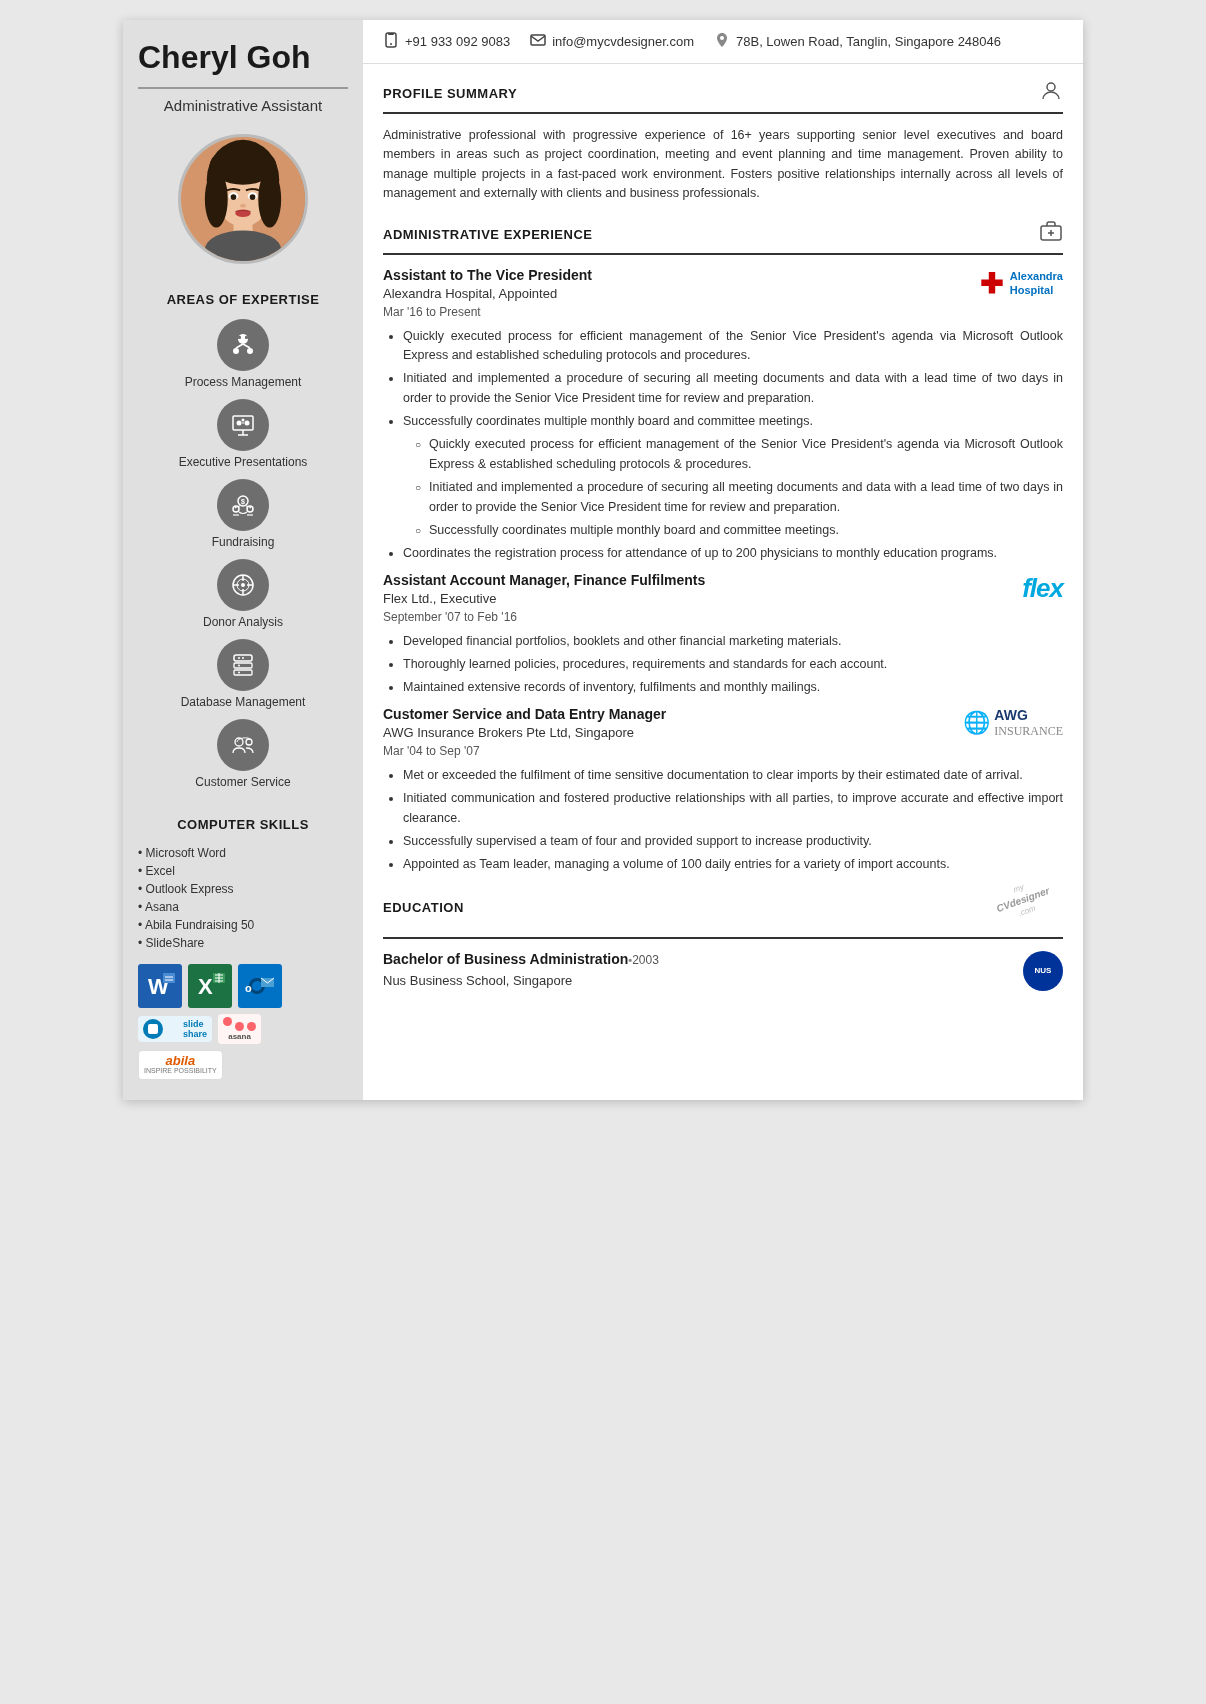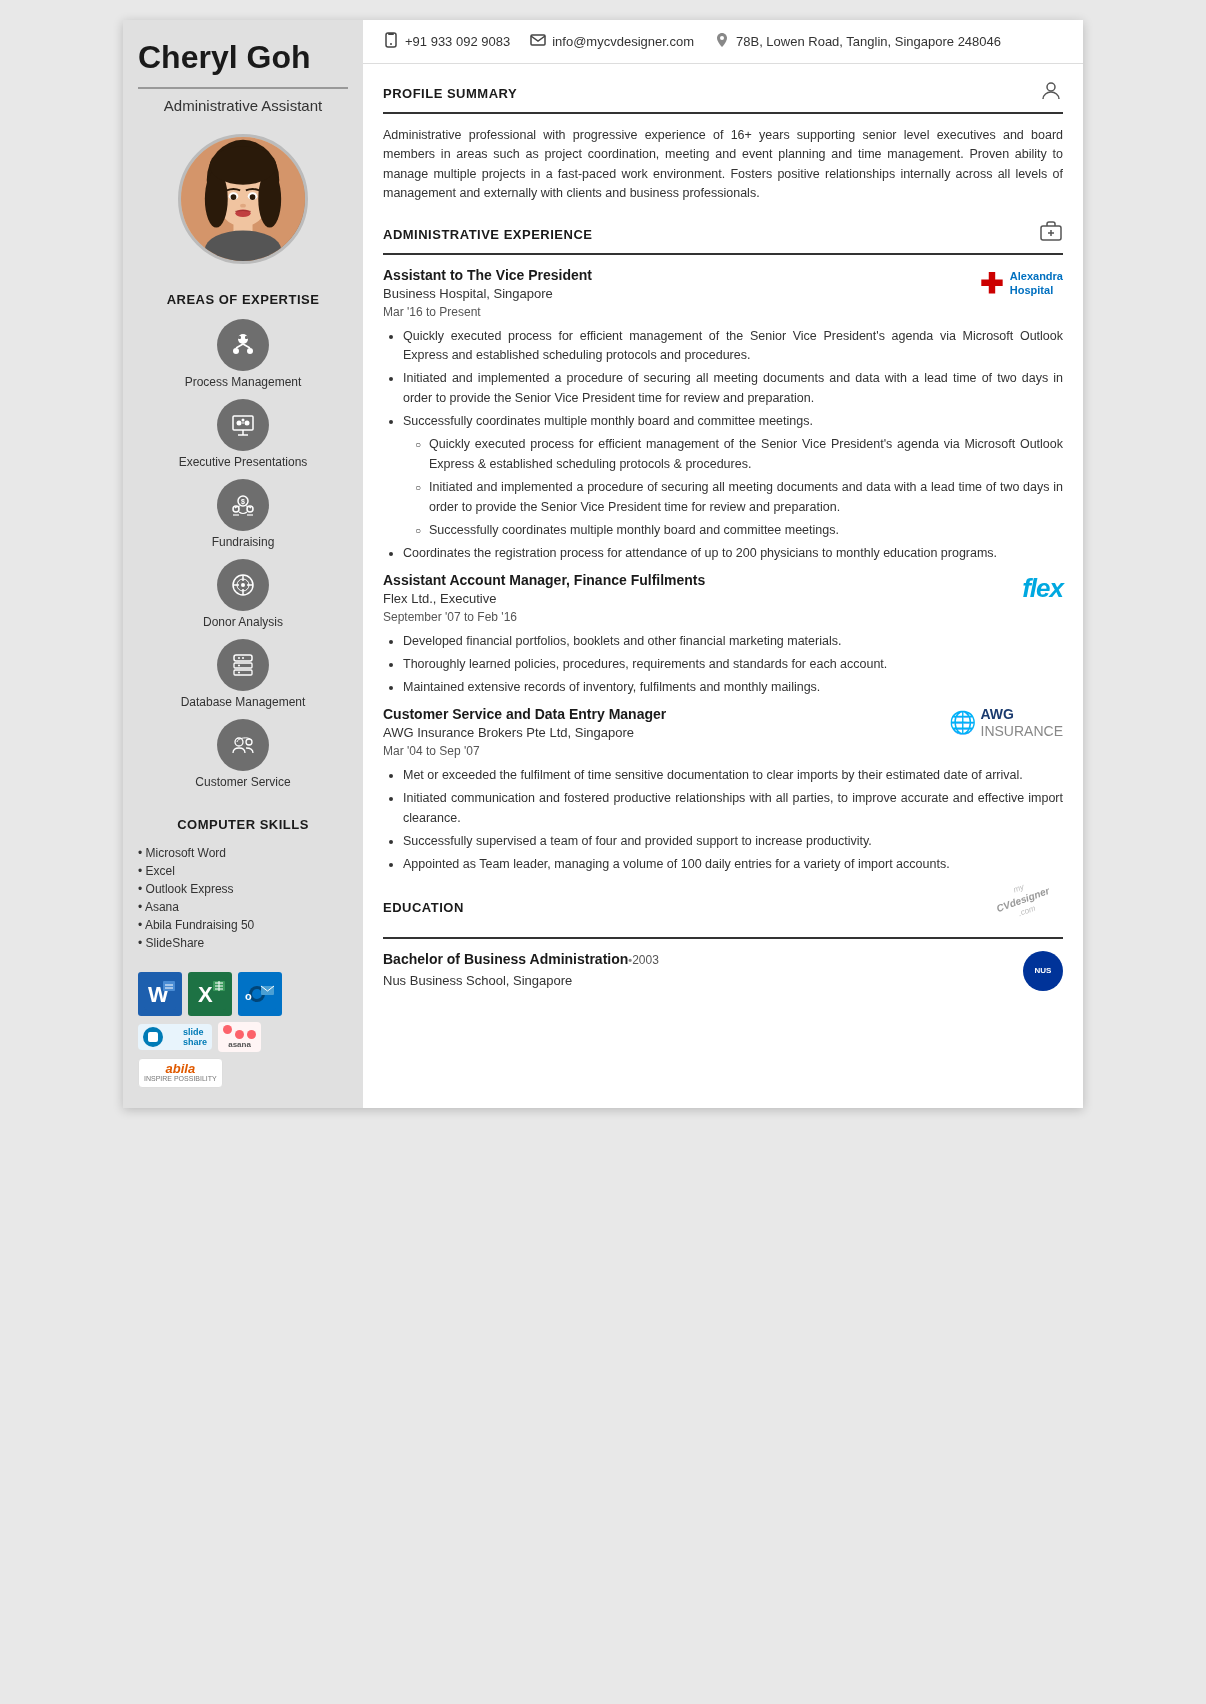--- a/index.html
+++ b/index.html
@@ -94,21 +94,21 @@
       color: #333;
       text-align: center;
     }
     .computer-skills-section {
       width: 100%;
       margin-top: 10px;
     }
     .skill-list {
       list-style: none;
       padding: 0;
-      margin-bottom: 20px;
+      margin-bottom: 12px;
     }
     .skill-list li {
       font-size: 12px;
       color: #333;
       padding: 2px 0;
     }
     .skill-list li::before {
       content: "• ";
     }
     
@@ -561,21 +561,21 @@
             <path d="M8 6 V4 C8 3 9 2 10 2 H14 C15 2 16 3 16 4 V6"></path>
             <line x1="12" y1="10" x2="12" y2="16"></line>
             <line x1="9" y1="13" x2="15" y2="13"></line>
           </svg>
         </span>
       </div>
 
       <div class="job-meta-row">
         <div>
           <div class="job-title">Assistant to The Vice President</div>
-          <div class="job-company">Business Hospital, Singapore</div>
+          <div class="job-company">Alexandra Hospital, Appointed</div>
         </div>
         <div class="company-logo-alex">
           <span style="color:#c00;font-size:28px;">✚</span>
           <div style="display:flex;flex-direction:column;font-size:11px;color:#0070c0;font-weight:bold;line-height:1.2;">
             <span>Alexandra</span>
             <span>Hospital</span>
           </div>
         </div>
       </div>
       <div class="job-dates">Mar '16 to Present</div>
@@ -609,21 +609,21 @@
 
       <div class="job-meta-row">
         <div>
           <div class="job-title">Customer Service and Data Entry Manager</div>
           <div class="job-company">AWG Insurance Brokers Pte Ltd, Singapore</div>
         </div>
         <div class="company-logo-awg">
           <span style="color:#c8a020;font-size:22px;">🌐</span>
           <div style="display:flex;flex-direction:column;font-size:11px;line-height:1.2;">
             <span style="font-size:14px;font-weight:900;color:#1a3a6e;">AWG</span>
-            <span style="font-size:14px;color:#888;font-weight:normal;">INSURANCE</span>
+            <span style="font-size:12px;color:#888;font-weight:normal;font-family:Liberation Serif, serif;">INSURANCE</span>
           </div>
         </div>
       </div>
       <div class="job-dates">Mar '04 to Sep '07</div>
       <ul class="bullet-list">
         <li>Met or exceeded the fulfilment of time sensitive documentation to clear imports by their estimated date of arrival.</li>
         <li>Initiated communication and fostered productive relationships with all parties, to improve accurate and effective import clearance.</li>
         <li>Successfully supervised a team of four and provided support to increase productivity.</li>
         <li>Appointed as Team leader, managing a volume of 100 daily entries for a variety of import accounts.</li>
       </ul>

